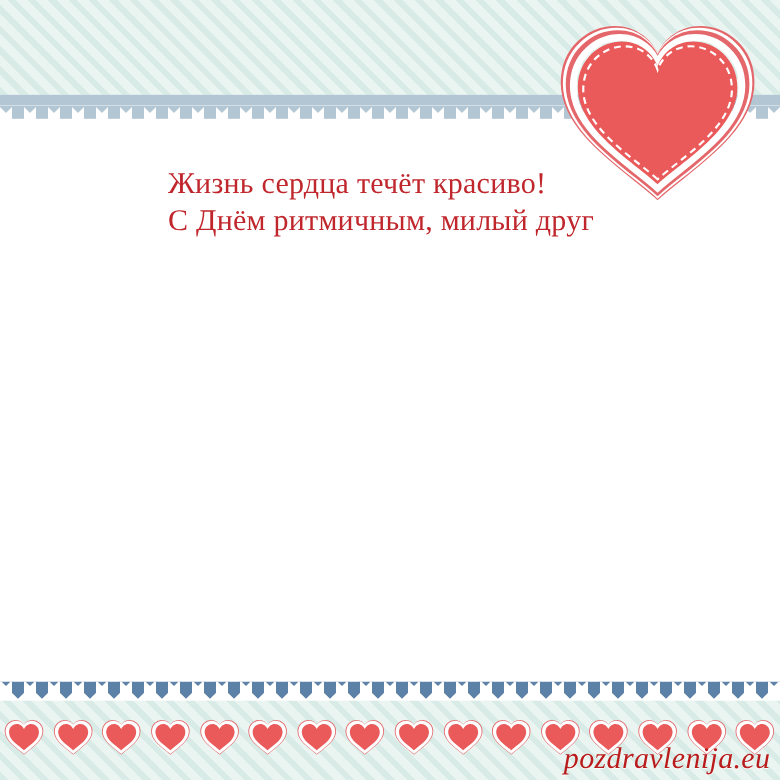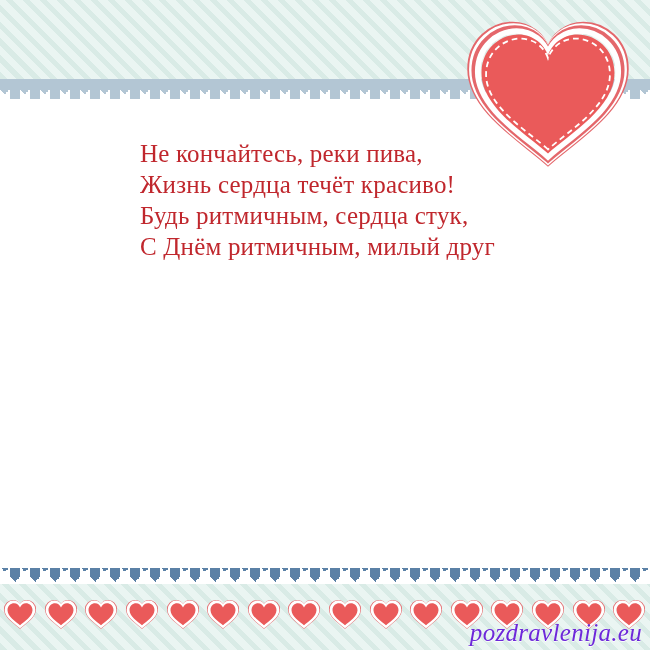--- a/index.html
+++ b/index.html
@@ -129,21 +129,21 @@
     align-items: center;
     justify-content: center;
   }
   .mini-heart svg { display: block; width: 34px; height: 30px; }
 
   
   #watermark {
     position: absolute;
     right: 8px;
     top: 619px;
-    color: #6d28d9;
+    color: #b91c1c;
     font-family: "Liberation Serif", serif;
     font-style: italic;
     font-size: 25px;
     letter-spacing: 0.3px;
     text-shadow: 0 1px 0 rgba(255,255,255,0.85);
     text-align: right;
   }
 </style>
 </head>
 <body>
@@ -174,23 +174,21 @@
 
       <use href="#hp" fill="none" stroke="#ffffff" stroke-width="6" transform="translate(86,76) scale(0.925) translate(-86,-76)"></use>
 
       <use href="#hp" fill="#ea5a5a" transform="translate(86,76) scale(0.875) translate(-86,-76)"></use>
 
       <use href="#hp" fill="none" stroke="#ffffff" stroke-width="2.2" stroke-dasharray="7 5" transform="translate(86,76) scale(0.815) translate(-86,-76)"></use>
     </svg>
   </div>
 
   <div id="poem">
-    <span class="line">Не кончайтесь, реки пива,</span>
     <span class="line">Жизнь сердца течёт красиво!</span>
-    <span class="line">Будь ритмичным, сердца стук,</span>
     <span class="line">С Днём ритмичным, милый друг</span>
   </div>
 
   <div id="bottom-zigzag"></div>
   <div id="bottom-stripes" class="stripes"></div>
 
   <div id="heart-row">
       <div class="mini-heart">
         <svg viewBox="0 0 34 30" xmlns="http://www.w3.org/2000/svg">
           <defs>

